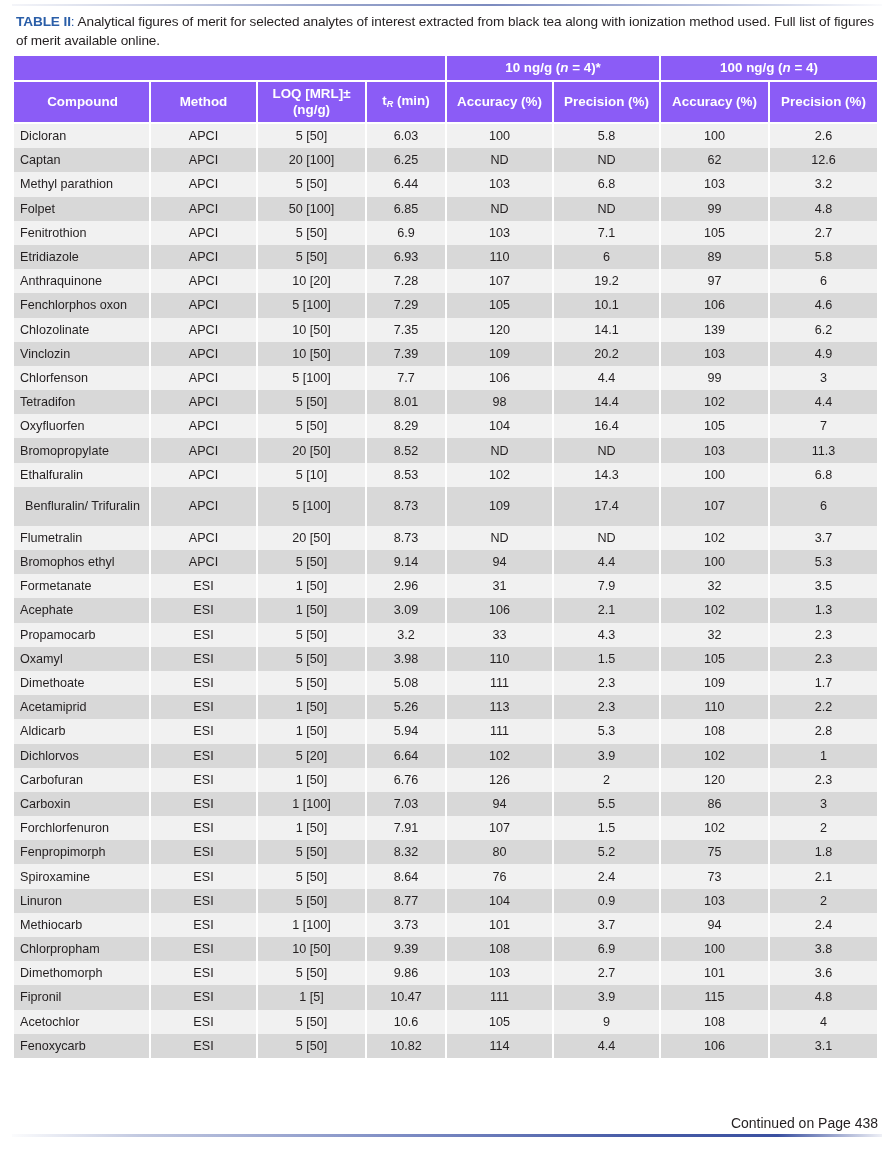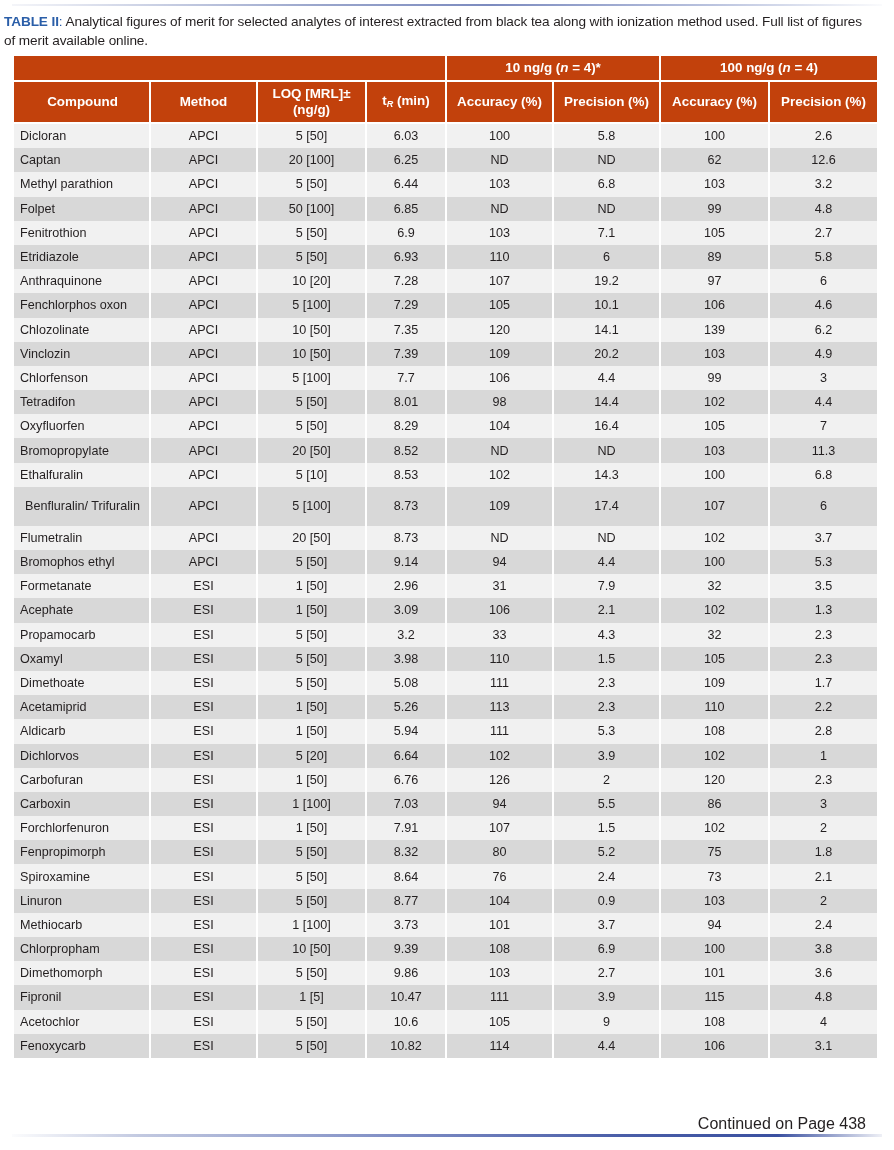--- a/index.html
+++ b/index.html
@@ -18,21 +18,21 @@
     .top-rule {
       position: absolute;
       left: 12px;
       top: 4px;
       width: 870px;
       height: 2px;
       background: linear-gradient(to right, rgba(200,205,225,0.2) 0%, #9aa6cc 35%, #7c8bbf 55%, #b9c2de 80%, rgba(230,233,242,0.2) 100%);
     }
     .caption {
       position: absolute;
-      left: 4px;
+      left: 16px;
       top: 12px;
       width: 870px;
       font-size: 13.6px;
       line-height: 19px;
       color: #231f20;
       letter-spacing: -0.1px;
     }
     .caption .label {
       color: #2a5ea8;
       font-weight: bold;
@@ -43,21 +43,21 @@
     table.merit {
       position: absolute;
       left: 12px;
       top: 56px;
       width: 865px;
       border-collapse: collapse;
       table-layout: fixed;
       font-size: 12.6px;
     }
     table.merit th {
-      background: #c2410c;
+      background: #8b5cf6;
       color: #ffffff;
       font-weight: bold;
       border: 2px solid #ffffff;
       border-top: none;
       text-align: center;
       padding: 0 4px;
       font-size: 13.4px;
       line-height: 16px;
     }
     table.merit th.group-row {
@@ -91,23 +91,23 @@
     }
     table.merit tr:nth-child(odd) td { background: #f1f1f1; }
     table.merit tr:nth-child(even) td { background: #d8d8d8; }
     .sub-r {
       font-style: italic;
       font-size: 9px;
       vertical-align: -2px;
     }
     .continued {
       position: absolute;
-      right: 28px;
+      right: 16px;
       top: 1115px;
-      font-size: 16px;
+      font-size: 14px;
       color: #231f20;
     }
     .bottom-rule {
       position: absolute;
       left: 12px;
       top: 1134px;
       width: 870px;
       height: 3px;
       background: linear-gradient(to right, rgba(220,224,236,0.1) 0%, #c1c8e0 15%, #7d8cc4 45%, #4a5ea8 70%, #3a50a0 88%, rgba(200,205,225,0.3) 100%);
     }

